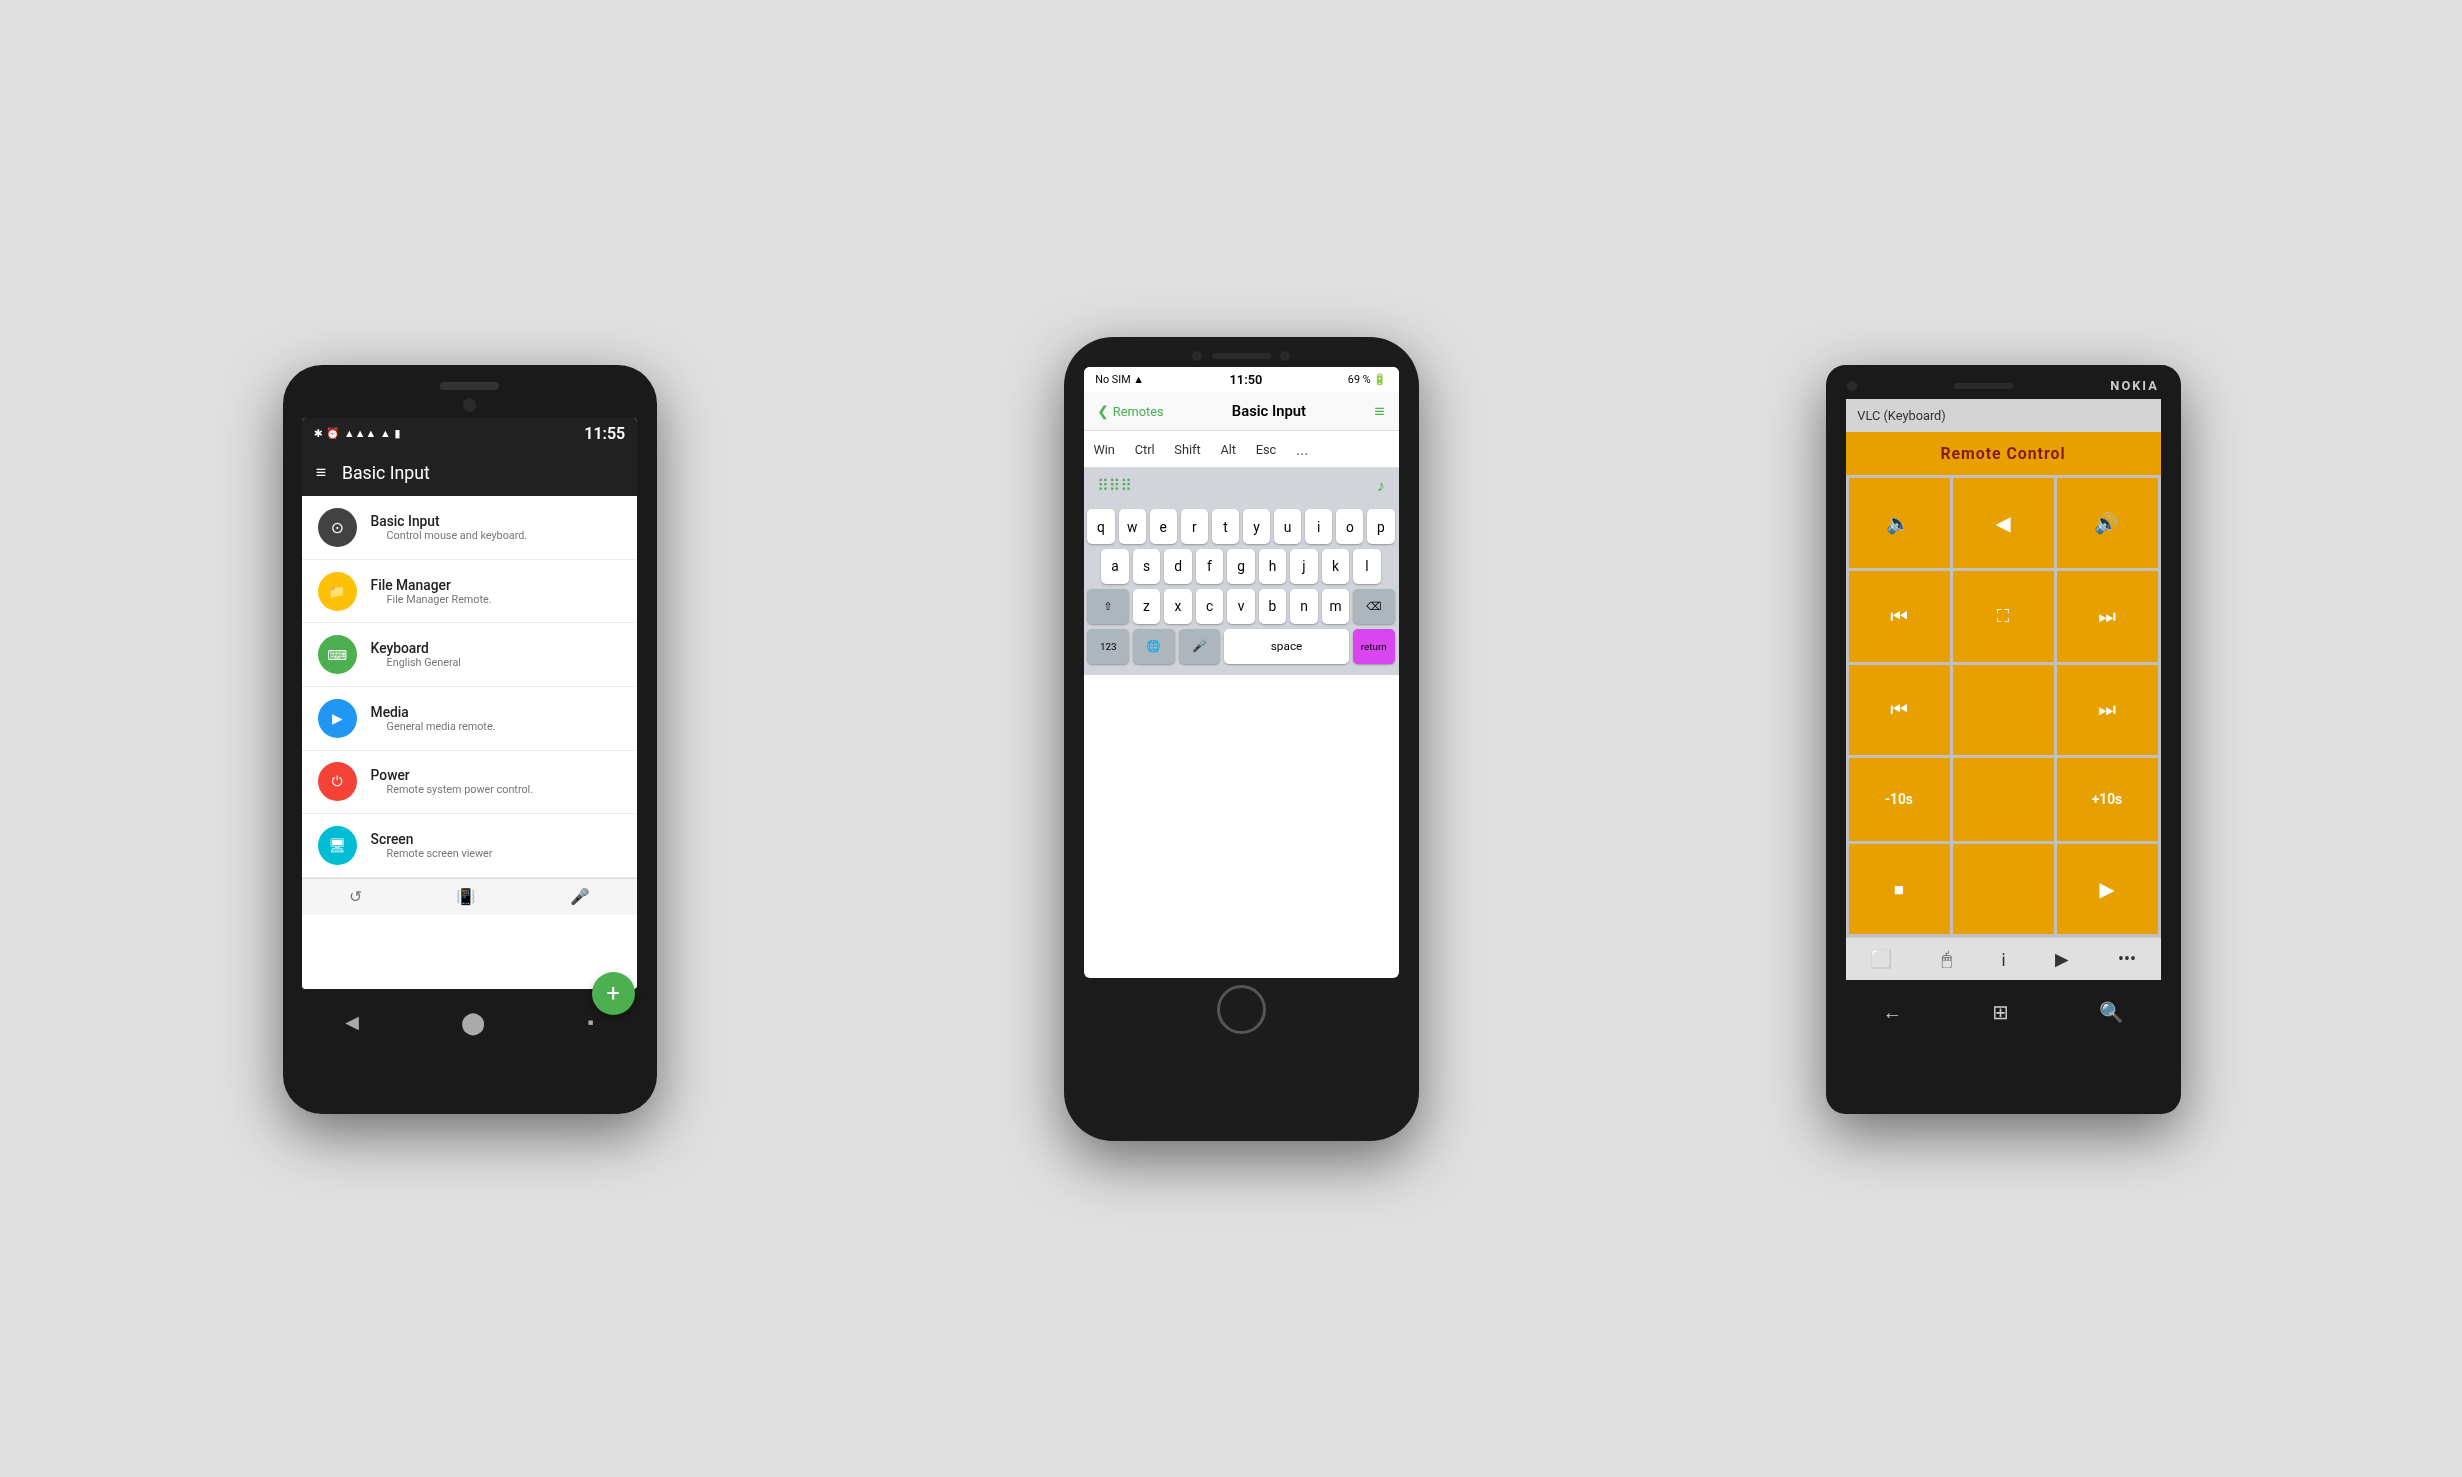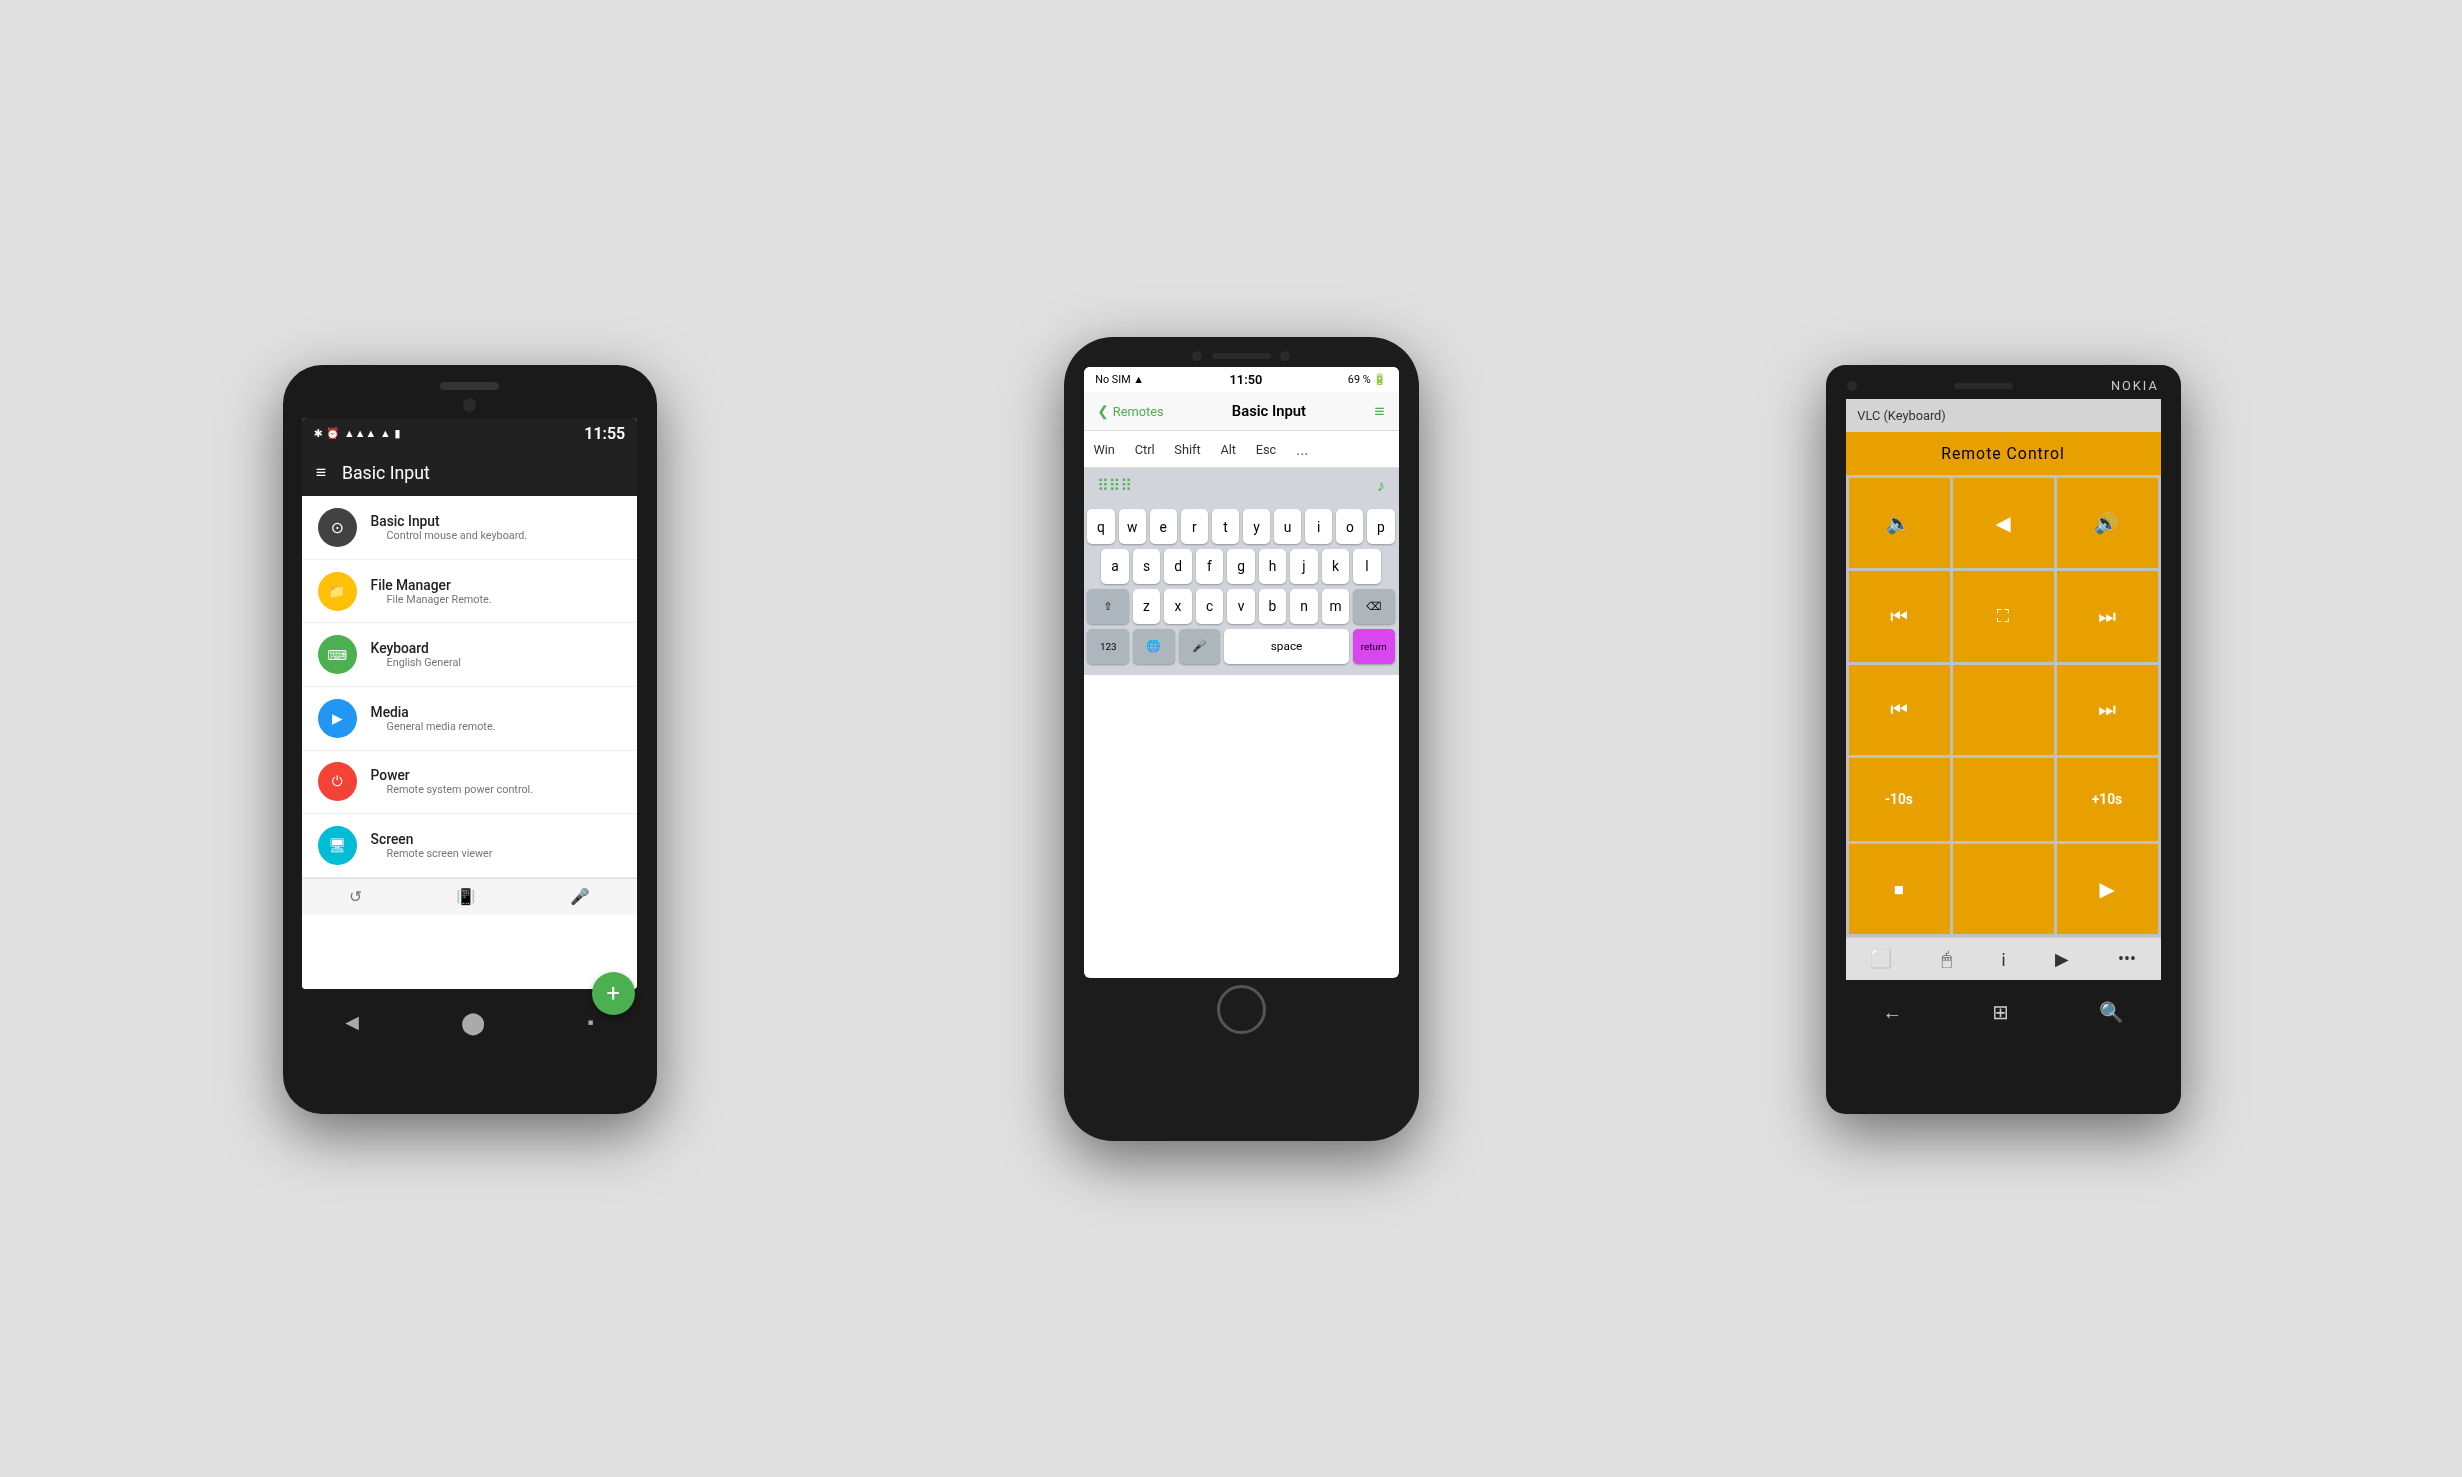--- a/index.html
+++ b/index.html
@@ -352,21 +352,21 @@
     }
     .nokia-speaker {
       width: 59px;
       height: 5.9px;
       background: #2a2a2a;
       border-radius: 3px;
     }
     .nokia-brand {
       color: #ccc;
       font-size: 12.8px;
-      font-weight: 400;
+      font-weight: 700;
       letter-spacing: 2px;
     }
     .nokia-screen {
       width: 315px;
       height: 581px;
       background: #f0f0f0;
       overflow: hidden;
       display: flex;
       flex-direction: column;
     }
@@ -382,23 +382,23 @@
       color: #333;
     }
     .nokia-remote-title {
       background: #e8a000;
       height: 43px;
       display: flex;
       align-items: center;
       justify-content: center;
     }
     .nokia-remote-title-text {
-      color: #000000;
+      color: #7f1d1d;
       font-size: 15.8px;
-      font-weight: 400;
+      font-weight: 700;
       letter-spacing: 1px;
     }
     .nokia-buttons-grid {
       flex: 1;
       display: grid;
       grid-template-columns: 1fr 1fr 1fr;
       gap: 3px;
       padding: 3px;
       background: #c0c0c0;
     }

